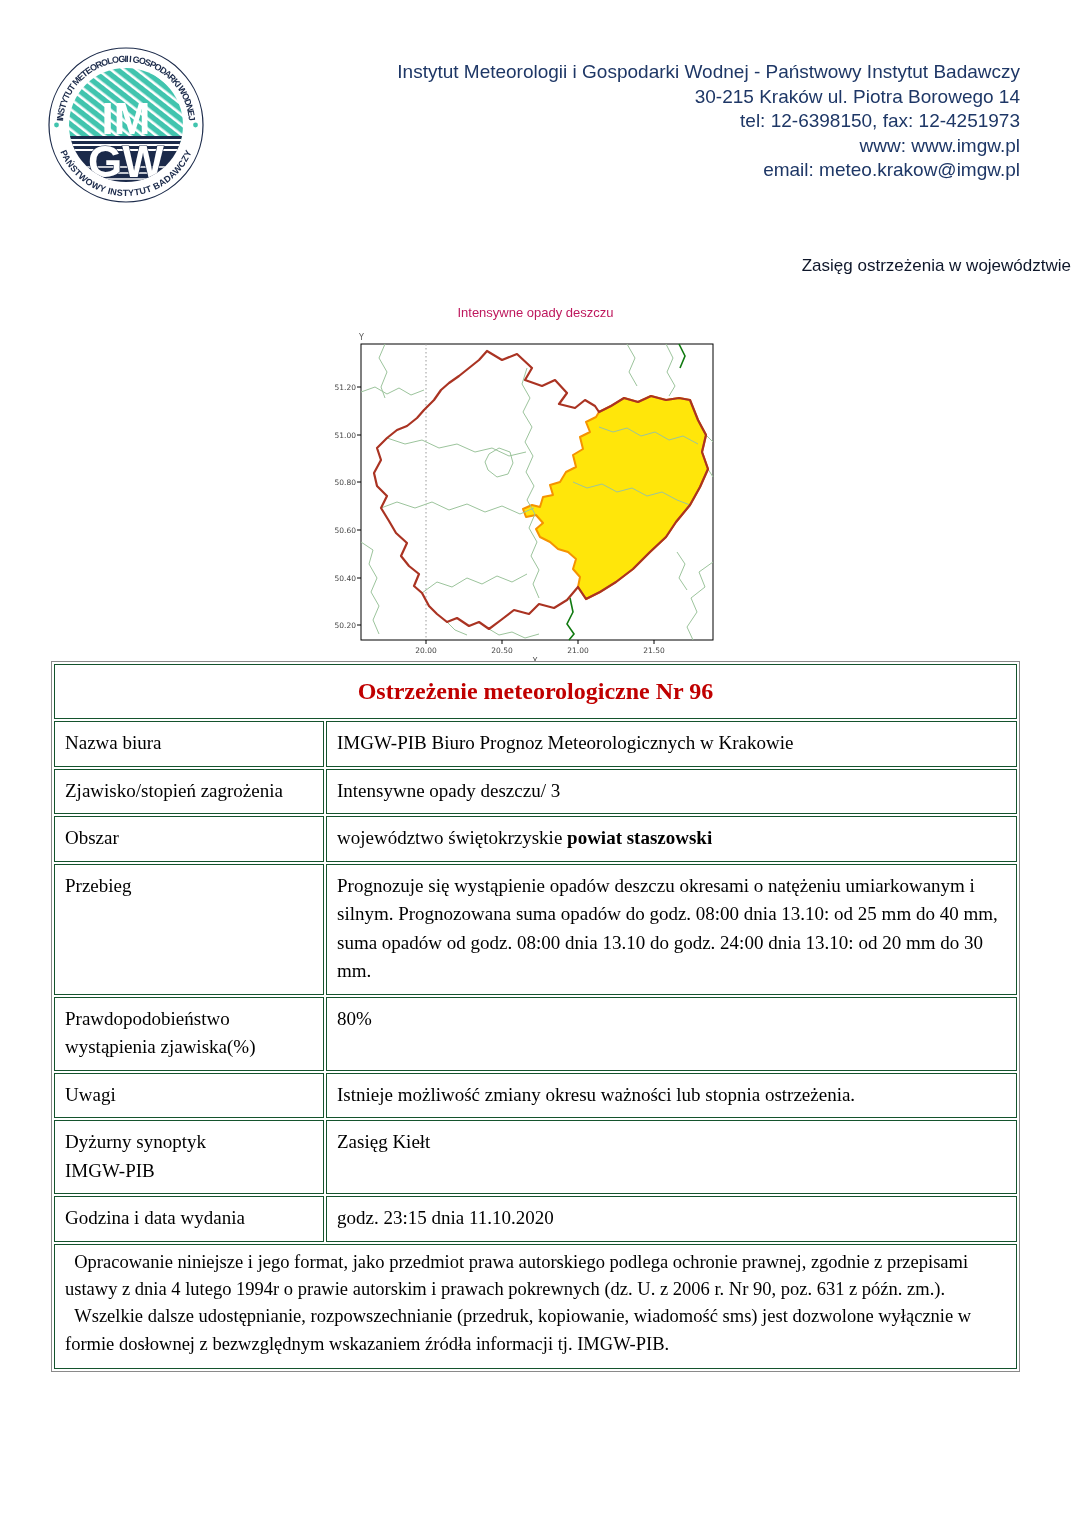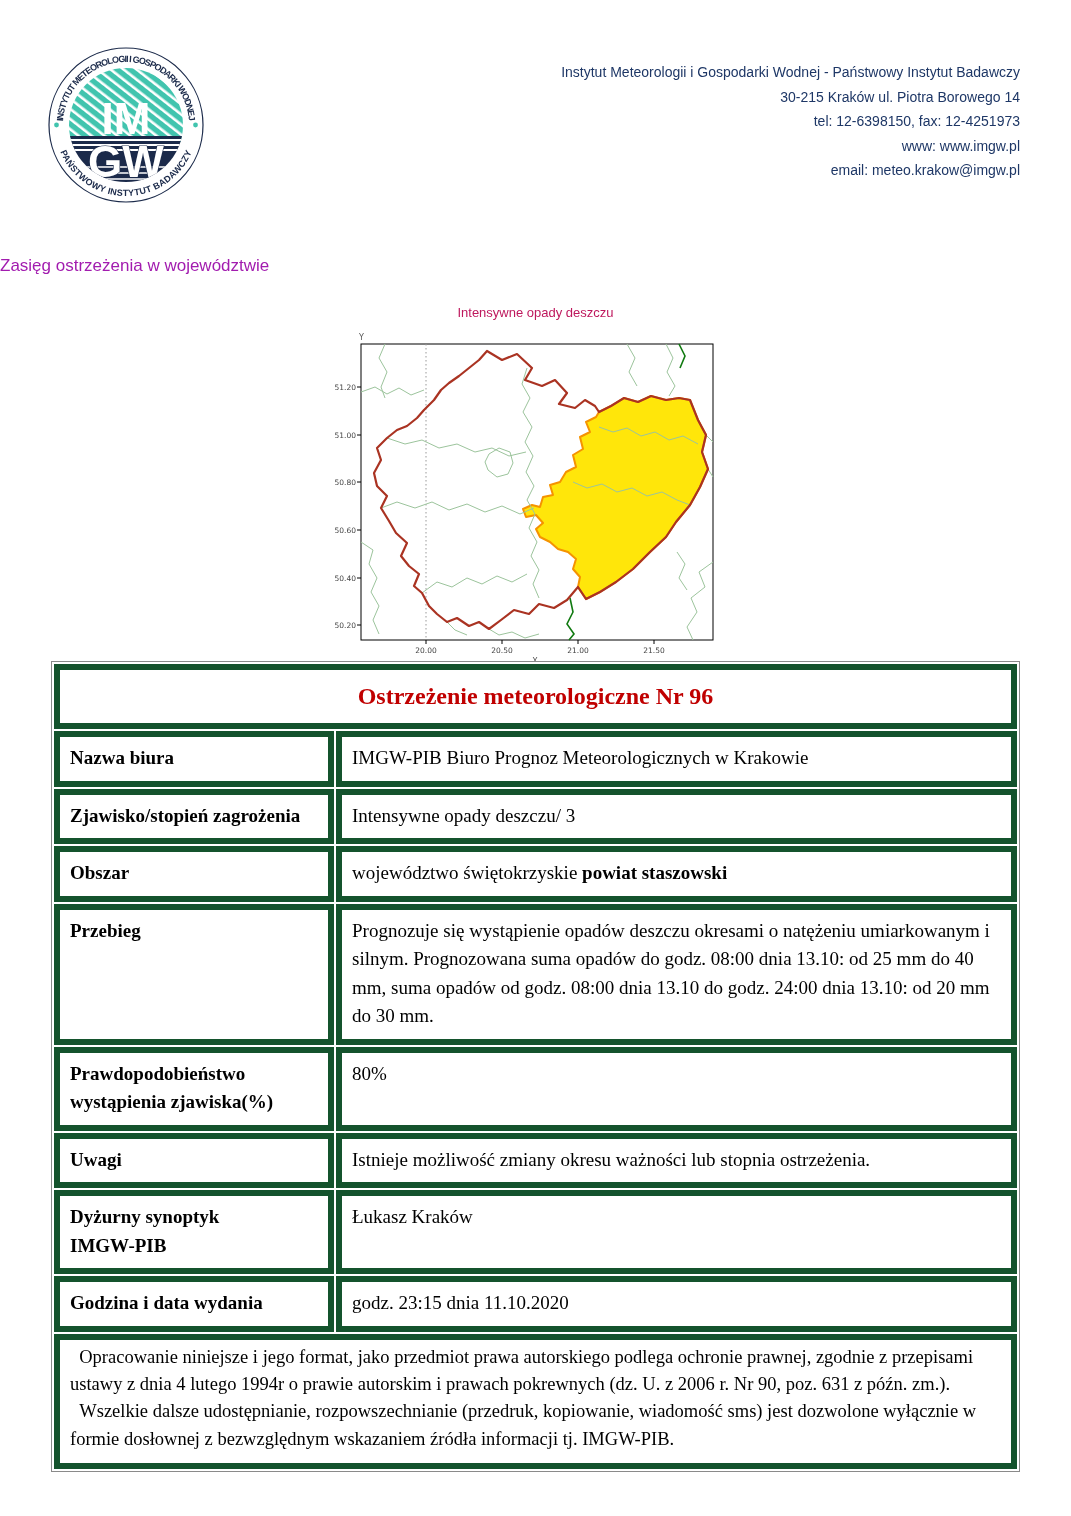--- a/index.html
+++ b/index.html
@@ -2,42 +2,42 @@
 <html><head>
 <meta charset="utf-8">
 <style>
   html,body{margin:0;padding:0;background:#fff;}
   .page{position:relative;width:1071px;height:1516px;background:#ffffff;overflow:hidden;
         font-family:"Liberation Serif",serif;color:#000;}
 
   
   .logo{position:absolute;left:47px;top:46px;width:158px;height:158px;}
   .org-block{position:absolute;top:60px;right:51px;text-align:right;
-             font-family:"Liberation Sans",sans-serif;font-size:14px;line-height:24.5px;
+             font-family:"Liberation Sans",sans-serif;font-size:19px;line-height:24.5px;
              color:#1e3766;}
   .org-block .bold{font-weight:bold;}
 
   
-  .section-title{position:absolute;top:256px;left:0;width:100%;text-align:left;
-                 font-family:"Liberation Sans",sans-serif;font-size:17px;color:#a21caf;}
+  .section-title{position:absolute;top:256px;left:0;width:100%;text-align:right;
+                 font-family:"Liberation Sans",sans-serif;font-size:17px;color:#0f172a;}
   .map-caption{position:absolute;top:305px;left:0;width:100%;text-align:center;
                font-family:"Liberation Sans",sans-serif;font-size:13px;color:#be185d;}
 
   
   .map-wrap{position:absolute;top:332px;left:327px;width:400px;height:334px;}
   .map-wrap svg{display:block;}
   .tick{font-family:"DejaVu Sans",sans-serif;font-size:7.5px;fill:#444;}
   .axis-letter{font-family:"DejaVu Sans",sans-serif;font-size:8px;fill:#555;}
 
   
   .warn-table{position:absolute;top:661px;left:51px;border-collapse:separate;border-spacing:2px;
               border:1px solid #8a8a8a;width:969px;background:#fff;}
-  .warn-table td{border:6px solid #14532d;padding:7px 10px 8px 10px;vertical-align:top;
+  .warn-table td{border:1px solid #14532d;padding:7px 10px 8px 10px;vertical-align:top;
                  font-size:19px;line-height:1.5;background:#fff;}
-  .warn-table td.lbl{width:248px;font-weight:bold;white-space:pre-line;}
+  .warn-table td.lbl{width:248px;font-weight:normal;white-space:pre-line;}
   .warn-table tr.title-row td{text-align:center;padding:8px 6px 9px 6px;}
   .tbl-title{color:#c00000;font-size:24px;font-weight:bold;}
   .bold-frag{font-weight:bold;}
   td.footnote{padding:4px 10px 10px 10px;font-size:18.5px;line-height:1.48;}
   .footnote div{white-space:pre-wrap;}
 
   
   .ringtxt{font-family:"Liberation Sans",sans-serif;font-size:9px;font-weight:bold;
            fill:#1b2a4a;letter-spacing:0.4px;}
   .monogram{font-family:"Liberation Sans",sans-serif;font-weight:900;font-size:44px;fill:#ffffff;}
@@ -197,21 +197,21 @@
 wystąpienia zjawiska(%)</td>
         <td>80%</td>
       </tr>
       <tr>
         <td class="lbl">Uwagi</td>
         <td>Istnieje możliwość zmiany okresu ważności lub stopnia ostrzeżenia.</td>
       </tr>
       <tr>
         <td class="lbl">Dyżurny synoptyk
 IMGW-PIB</td>
-        <td>Łukasz Kraków</td>
+        <td>Zasięg Kiełt</td>
       </tr>
       <tr>
         <td class="lbl">Godzina i data wydania</td>
         <td>godz. 23:15 dnia 11.10.2020</td>
       </tr>
       <tr>
         <td colspan="2" class="footnote">
           <div>  Opracowanie niniejsze i jego format, jako przedmiot prawa autorskiego podlega ochronie prawnej, zgodnie z przepisami ustawy z dnia 4 lutego 1994r o prawie autorskim i prawach pokrewnych (dz. U. z 2006 r. Nr 90, poz. 631 z późn. zm.).</div>
           <div>  Wszelkie dalsze udostępnianie, rozpowszechnianie (przedruk, kopiowanie, wiadomość sms) jest dozwolone wyłącznie w formie dosłownej z bezwzględnym wskazaniem źródła informacji tj. IMGW-PIB.</div>
         </td>

